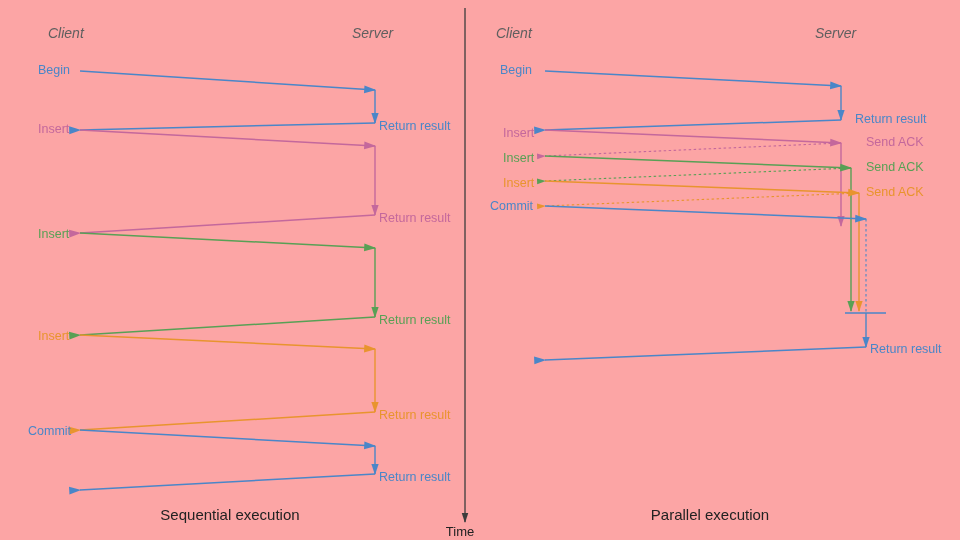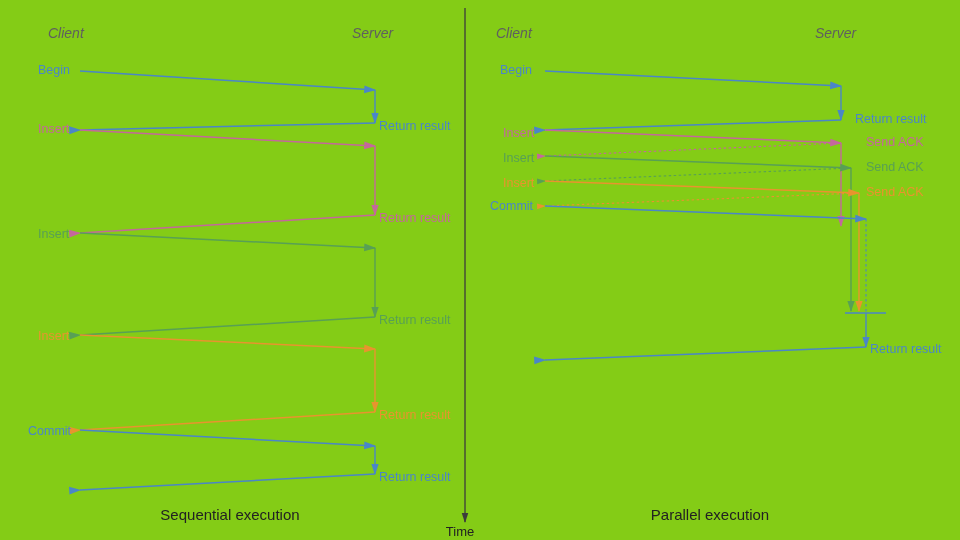--- a/index.html
+++ b/index.html
@@ -11,21 +11,21 @@
   body {
     width: 960px;
     height: 540px;
     overflow: hidden;
     font-family: "Liberation Sans", sans-serif;
   }
   #canvas {
     position: relative;
     width: 960px;
     height: 540px;
-    background: #84cc16;
+    background: #fca5a5;
   }
   svg.diagram-svg {
     position: absolute;
     left: 0;
     top: 0;
     width: 960px;
     height: 540px;
   }
   text {
     font-family: "Liberation Sans", sans-serif;

